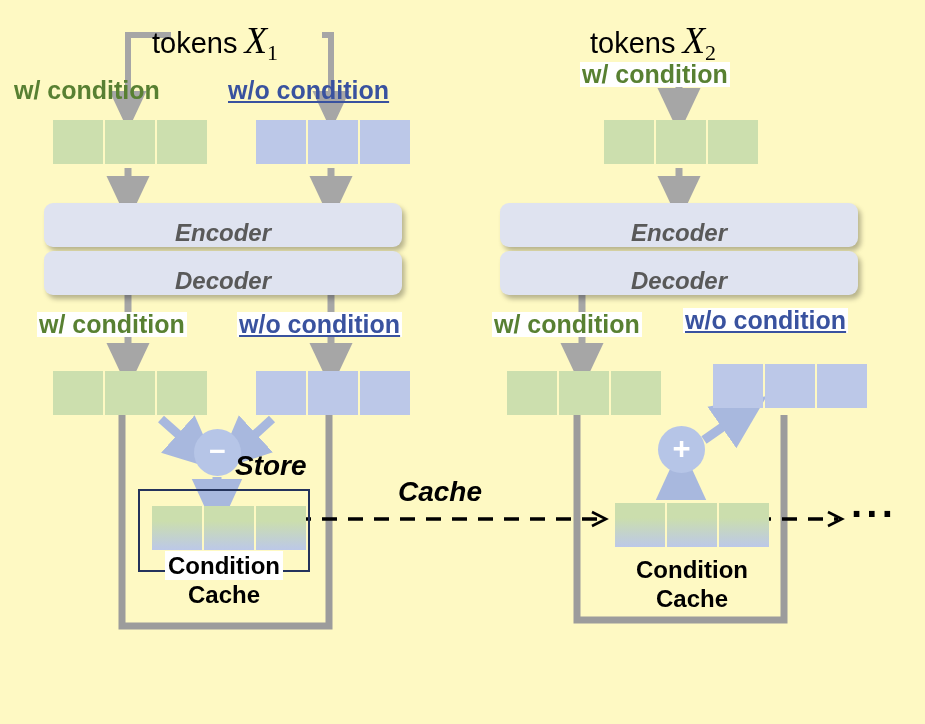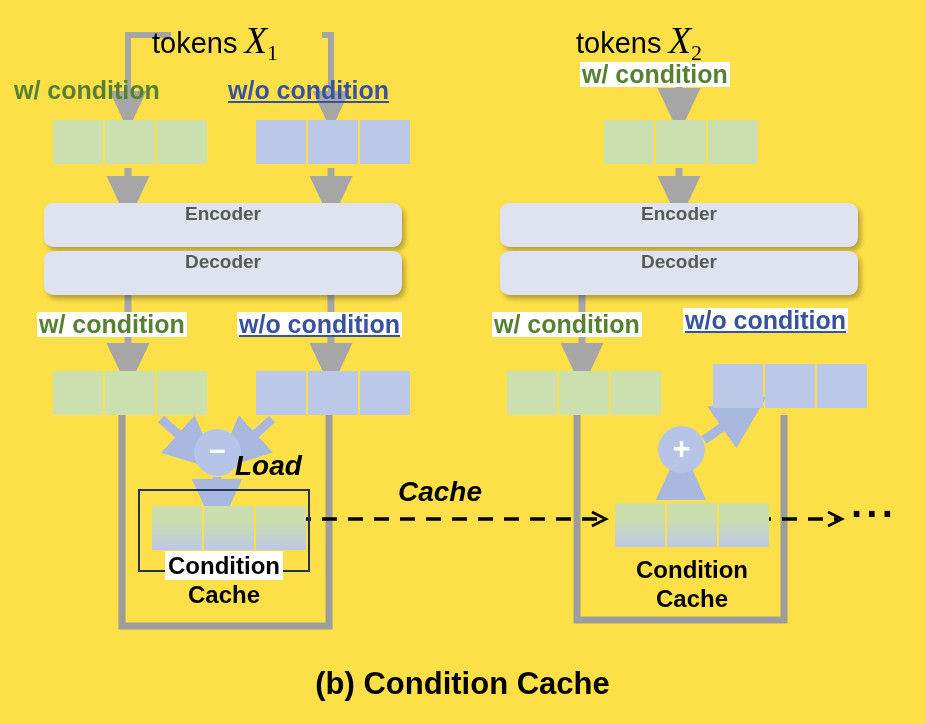--- a/index.html
+++ b/index.html
@@ -7,21 +7,21 @@
     padding: 0;
     background: #ffffff;
   }
   body {
     font-family: "Liberation Sans", sans-serif;
   }
   #stage {
     position: relative;
     width: 925px;
     height: 724px;
-    background: #fde047;
+    background: #fef9c3;
     overflow: hidden;
   }
 
   
   .abs { position: absolute; }
 
   
   .tokens-label {
     font-family: "Liberation Sans", sans-serif;
     font-size: 29px;
@@ -90,26 +90,27 @@
   .cell-blue  { background: #BCC8E8; }
   .cell-cache {
     background: linear-gradient(to bottom, #CBDEAD 0%, #CBDEAD 34%, #BCC8E8 100%);
   }
 
   
   .endec {
     background: #DFE3F0;
     border-radius: 9px;
     color: #595959;
-    font-size: 19px;
+    font-size: 24px;
     font-weight: bold;
     display: flex;
-    align-items: flex-start;
+    align-items: flex-end;
     justify-content: center;
     box-shadow: 3px 4px 5px rgba(0,0,0,0.28);
+    font-style: italic;
   }
 
   
   .cache-outline {
     border: 2px solid #24335C;
     box-sizing: border-box;
   }
 
   
   #overlay {
@@ -241,36 +242,36 @@
     <div class="cell cell-blue"></div>
     <div class="cell cell-blue"></div>
     <div class="cell cell-blue"></div>
   </div>
 
   <div class="abs" style="left:194px; top:429px; width:47px; height:47px; border-radius:50%;
               background:#B6C5E7; display:flex; align-items:center; justify-content:center;">
     <span style="color:#ffffff; font-size:29px; font-weight:bold; line-height:1; margin-top:-3px;">−</span>
   </div>
 
-  <div class="abs op-label" style="left:235px; top:452px;">Load</div>
+  <div class="abs op-label" style="left:235px; top:452px;">Store</div>
 
   <div class="abs cache-outline" style="left:138px; top:489px; width:172px; height:83px;"></div>
   <div class="abs strip" style="left:152px; top:506px;">
     <div class="cell cell-cache"></div>
     <div class="cell cell-cache"></div>
     <div class="cell cell-cache"></div>
   </div>
   <div class="abs cache-label" style="left:144px; top:551px; width:160px;">
     <div style="background:#ffffff; display:inline-block; padding:0 3px;">Condition</div>
     <div>Cache</div>
   </div>
 
   <div class="abs op-label" style="left:398px; top:478px;">Cache</div>
 
-  <div class="abs tokens-label" style="left:576px; top:22px;">
+  <div class="abs tokens-label" style="left:590px; top:22px;">
     <span>tokens</span><span class="var">X</span><span class="sub">2</span>
   </div>
 
   <div class="abs cond-label cond-green" style="left:580px; top:62px; background:#fff; padding:0 2px;">w/ condition</div>
 
   <div class="abs strip" style="left:604px; top:120px;">
     <div class="cell cell-green"></div>
     <div class="cell cell-green"></div>
     <div class="cell cell-green"></div>
   </div>
@@ -306,15 +307,14 @@
     <div class="cell cell-cache"></div>
     <div class="cell cell-cache"></div>
   </div>
   <div class="abs cache-label" style="left:601px; top:555px; width:182px;">
     <div>Condition</div>
     <div>Cache</div>
   </div>
 
   <div class="abs" style="left:851px; top:494px; font-size:40px; font-weight:bold; color:#000; letter-spacing:2px; line-height:1;">···</div>
 
-  <div class="abs caption" style="left:0; top:666px;">(b) Condition Cache</div>
 
 </div>
 
 </body></html>

